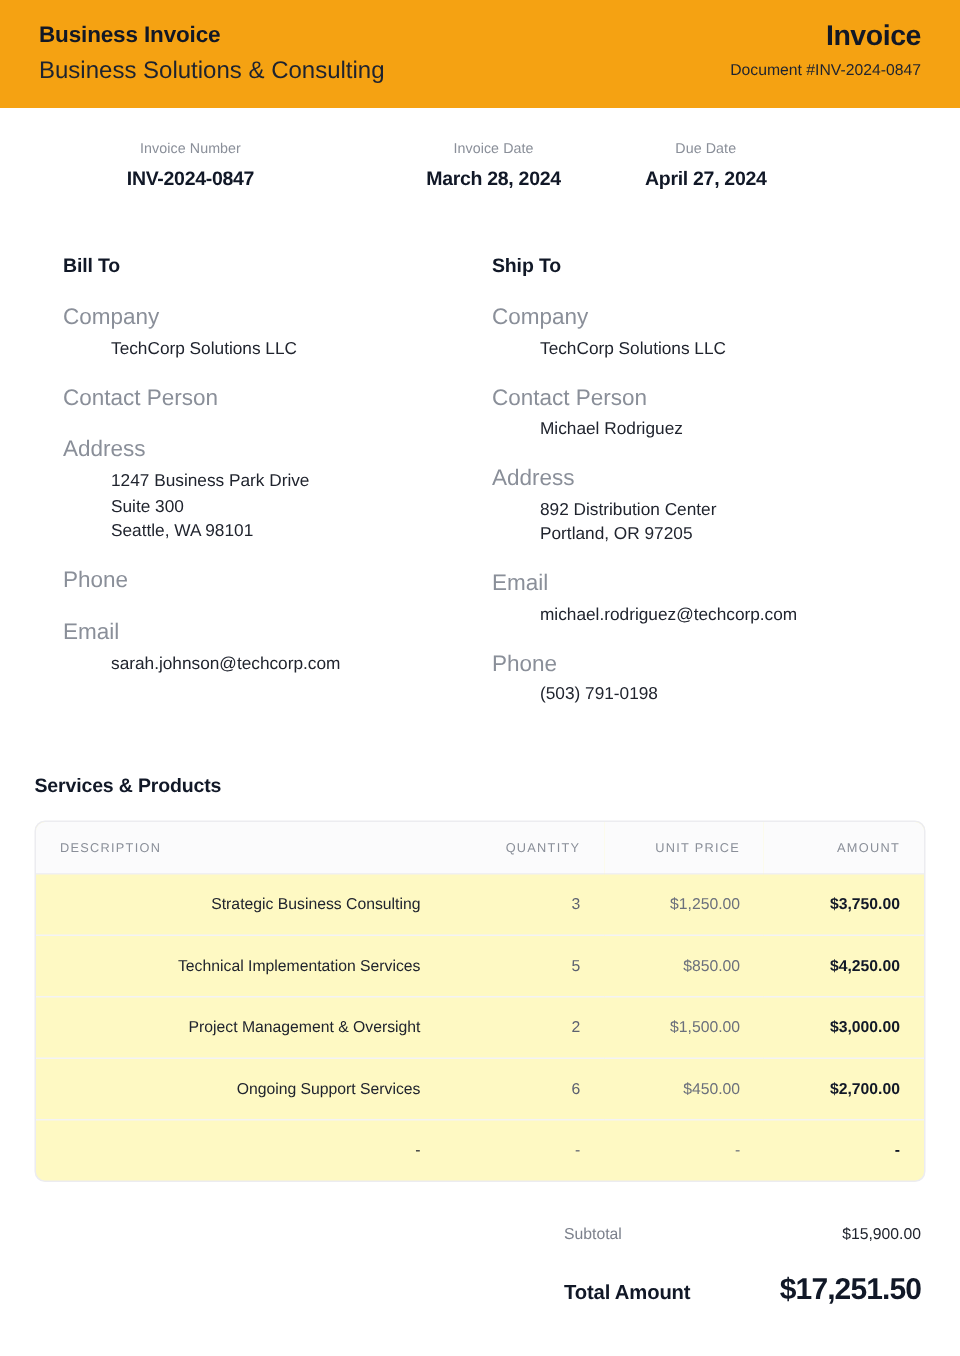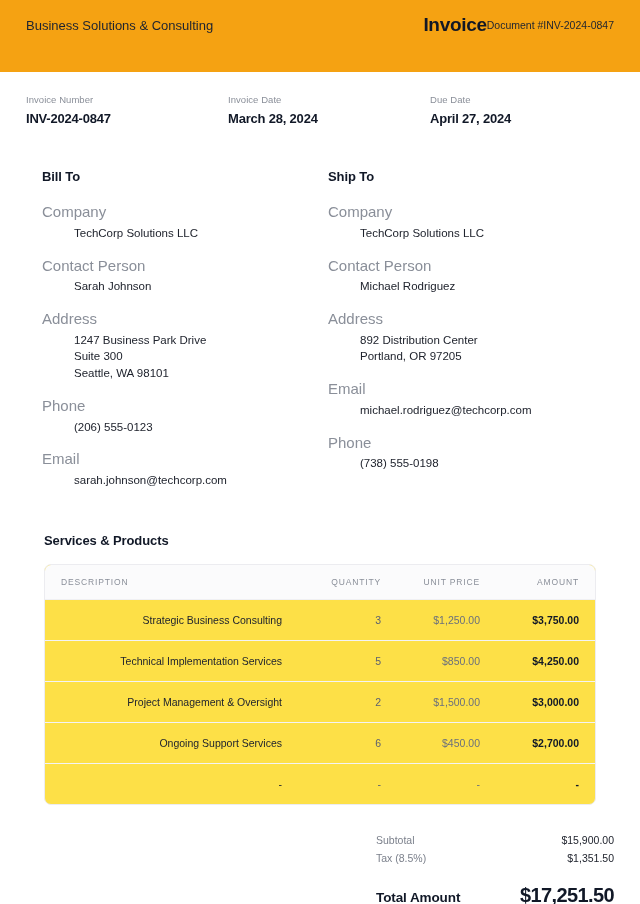--- a/index.html
+++ b/index.html
@@ -36,49 +36,50 @@
   }
   .header-left { display: flex; flex-direction: column; }
   .brand-title {
     font-size: 15px;
     font-weight: bold;
     color: #121826;
     letter-spacing: -0.1px;
     line-height: 1.3;
   }
   .brand-sub {
-    font-size: 13px;
+    font-size: 16px;
     color: #1d2330;
     margin-top: 4px;
     line-height: 1.3;
   }
   .header-right {
     display: flex;
-    flex-direction: row;
+    flex-direction: column;
+    align-items: flex-end;
   }
   .doc-title {
     font-size: 19px;
     font-weight: bold;
     color: #121826;
     letter-spacing: -0.3px;
     line-height: 1.15;
   }
   .doc-number {
     font-size: 10.5px;
     color: #1d2330;
     margin-top: 5px;
     line-height: 1.3;
   }
 
   
   .meta-row {
     display: flex;
     padding: 21px 26px 0 26px;
   }
-  .meta-col { width: 202px; }
+  .meta-col { width: 202px; text-align: center; }
   .meta-col.due { width: auto; }
   .meta-label {
     font-size: 9.5px;
     color: #8a8f99;
     letter-spacing: 0.05px;
     line-height: 1.4;
   }
   .meta-value {
     font-size: 13px;
     font-weight: bold;
@@ -112,36 +113,36 @@
     font-size: 11.5px;
     color: #20242e;
     margin-top: 2px;
     line-height: 1.45;
     margin-left: 32px;
   }
   .field-value .line { display: block; }
 
   
   .services {
-    padding: 0 44px;
+    padding: 0 23px;
     margin-top: 44px;
   }
   .section-title {
     font-size: 13px;
     font-weight: bold;
     color: #111827;
     letter-spacing: -0.1px;
     margin-bottom: 16px;
   }
 
   .table-card {
     border: 1px solid #ececf0;
     border-radius: 7px;
     overflow: hidden;
-    background: #fde047;
+    background: #fef9c3;
   }
 
   table.items {
     width: 100%;
     border-collapse: collapse;
     table-layout: fixed;
   }
   table.items thead th {
     background: #fbfbfc;
     font-size: 8.5px;
@@ -217,20 +218,21 @@
     letter-spacing: -0.6px;
   }
 </style>
 </head>
 <body>
 
 <div class="page">
 
   <div class="header" style="background: rgb(245, 162, 18);">
     <div class="header-left">
+      <div class="brand-title">Business Invoice</div>
       <div class="brand-sub">Business Solutions &amp; Consulting</div>
     </div>
     <div class="header-right">
       <div class="doc-title">Invoice</div>
       <div class="doc-number">Document #INV-2024-0847</div>
     </div>
   </div>
 
   <div class="meta-row">
     <div class="meta-col">
@@ -252,35 +254,33 @@
     <div class="party">
       <div class="party-title">Bill To</div>
 
       <div class="field">
         <div class="field-label">Company</div>
         <div class="field-value">TechCorp Solutions LLC</div>
       </div>
 
       <div class="field">
         <div class="field-label">Contact Person</div>
-        <div class="field-value">Sarah Johnson</div>
       </div>
 
       <div class="field">
         <div class="field-label">Address</div>
         <div class="field-value">
           <span class="line">1247 Business Park Drive</span>
           <span class="line">Suite 300</span>
           <span class="line">Seattle, WA 98101</span>
         </div>
       </div>
 
       <div class="field">
         <div class="field-label">Phone</div>
-        <div class="field-value">(206) 555-0123</div>
       </div>
 
       <div class="field">
         <div class="field-label">Email</div>
         <div class="field-value">sarah.johnson@techcorp.com</div>
       </div>
     </div>
 
     <div class="party">
       <div class="party-title">Ship To</div>
@@ -303,21 +303,21 @@
         </div>
       </div>
 
       <div class="field">
         <div class="field-label">Email</div>
         <div class="field-value">michael.rodriguez@techcorp.com</div>
       </div>
 
       <div class="field">
         <div class="field-label">Phone</div>
-        <div class="field-value">(738) 555-0198</div>
+        <div class="field-value">(503) 791-0198</div>
       </div>
     </div>
 
   </div>
 
   <div class="services">
     <div class="section-title">Services &amp; Products</div>
 
     <div class="table-card">
       <table class="items">
@@ -370,24 +370,20 @@
       </table>
     </div>
   </div>
 
   <div class="totals-wrap">
     <div class="totals">
       <div class="total-line">
         <span class="t-label">Subtotal</span>
         <span class="t-value">$15,900.00</span>
       </div>
-      <div class="total-line">
-        <span class="t-label">Tax (8.5%)</span>
-        <span class="t-value">$1,351.50</span>
-      </div>
       <div class="grand">
         <span class="g-label">Total Amount</span>
         <span class="g-value">$17,251.50</span>
       </div>
     </div>
   </div>
 
 </div>
 
 </body></html>

